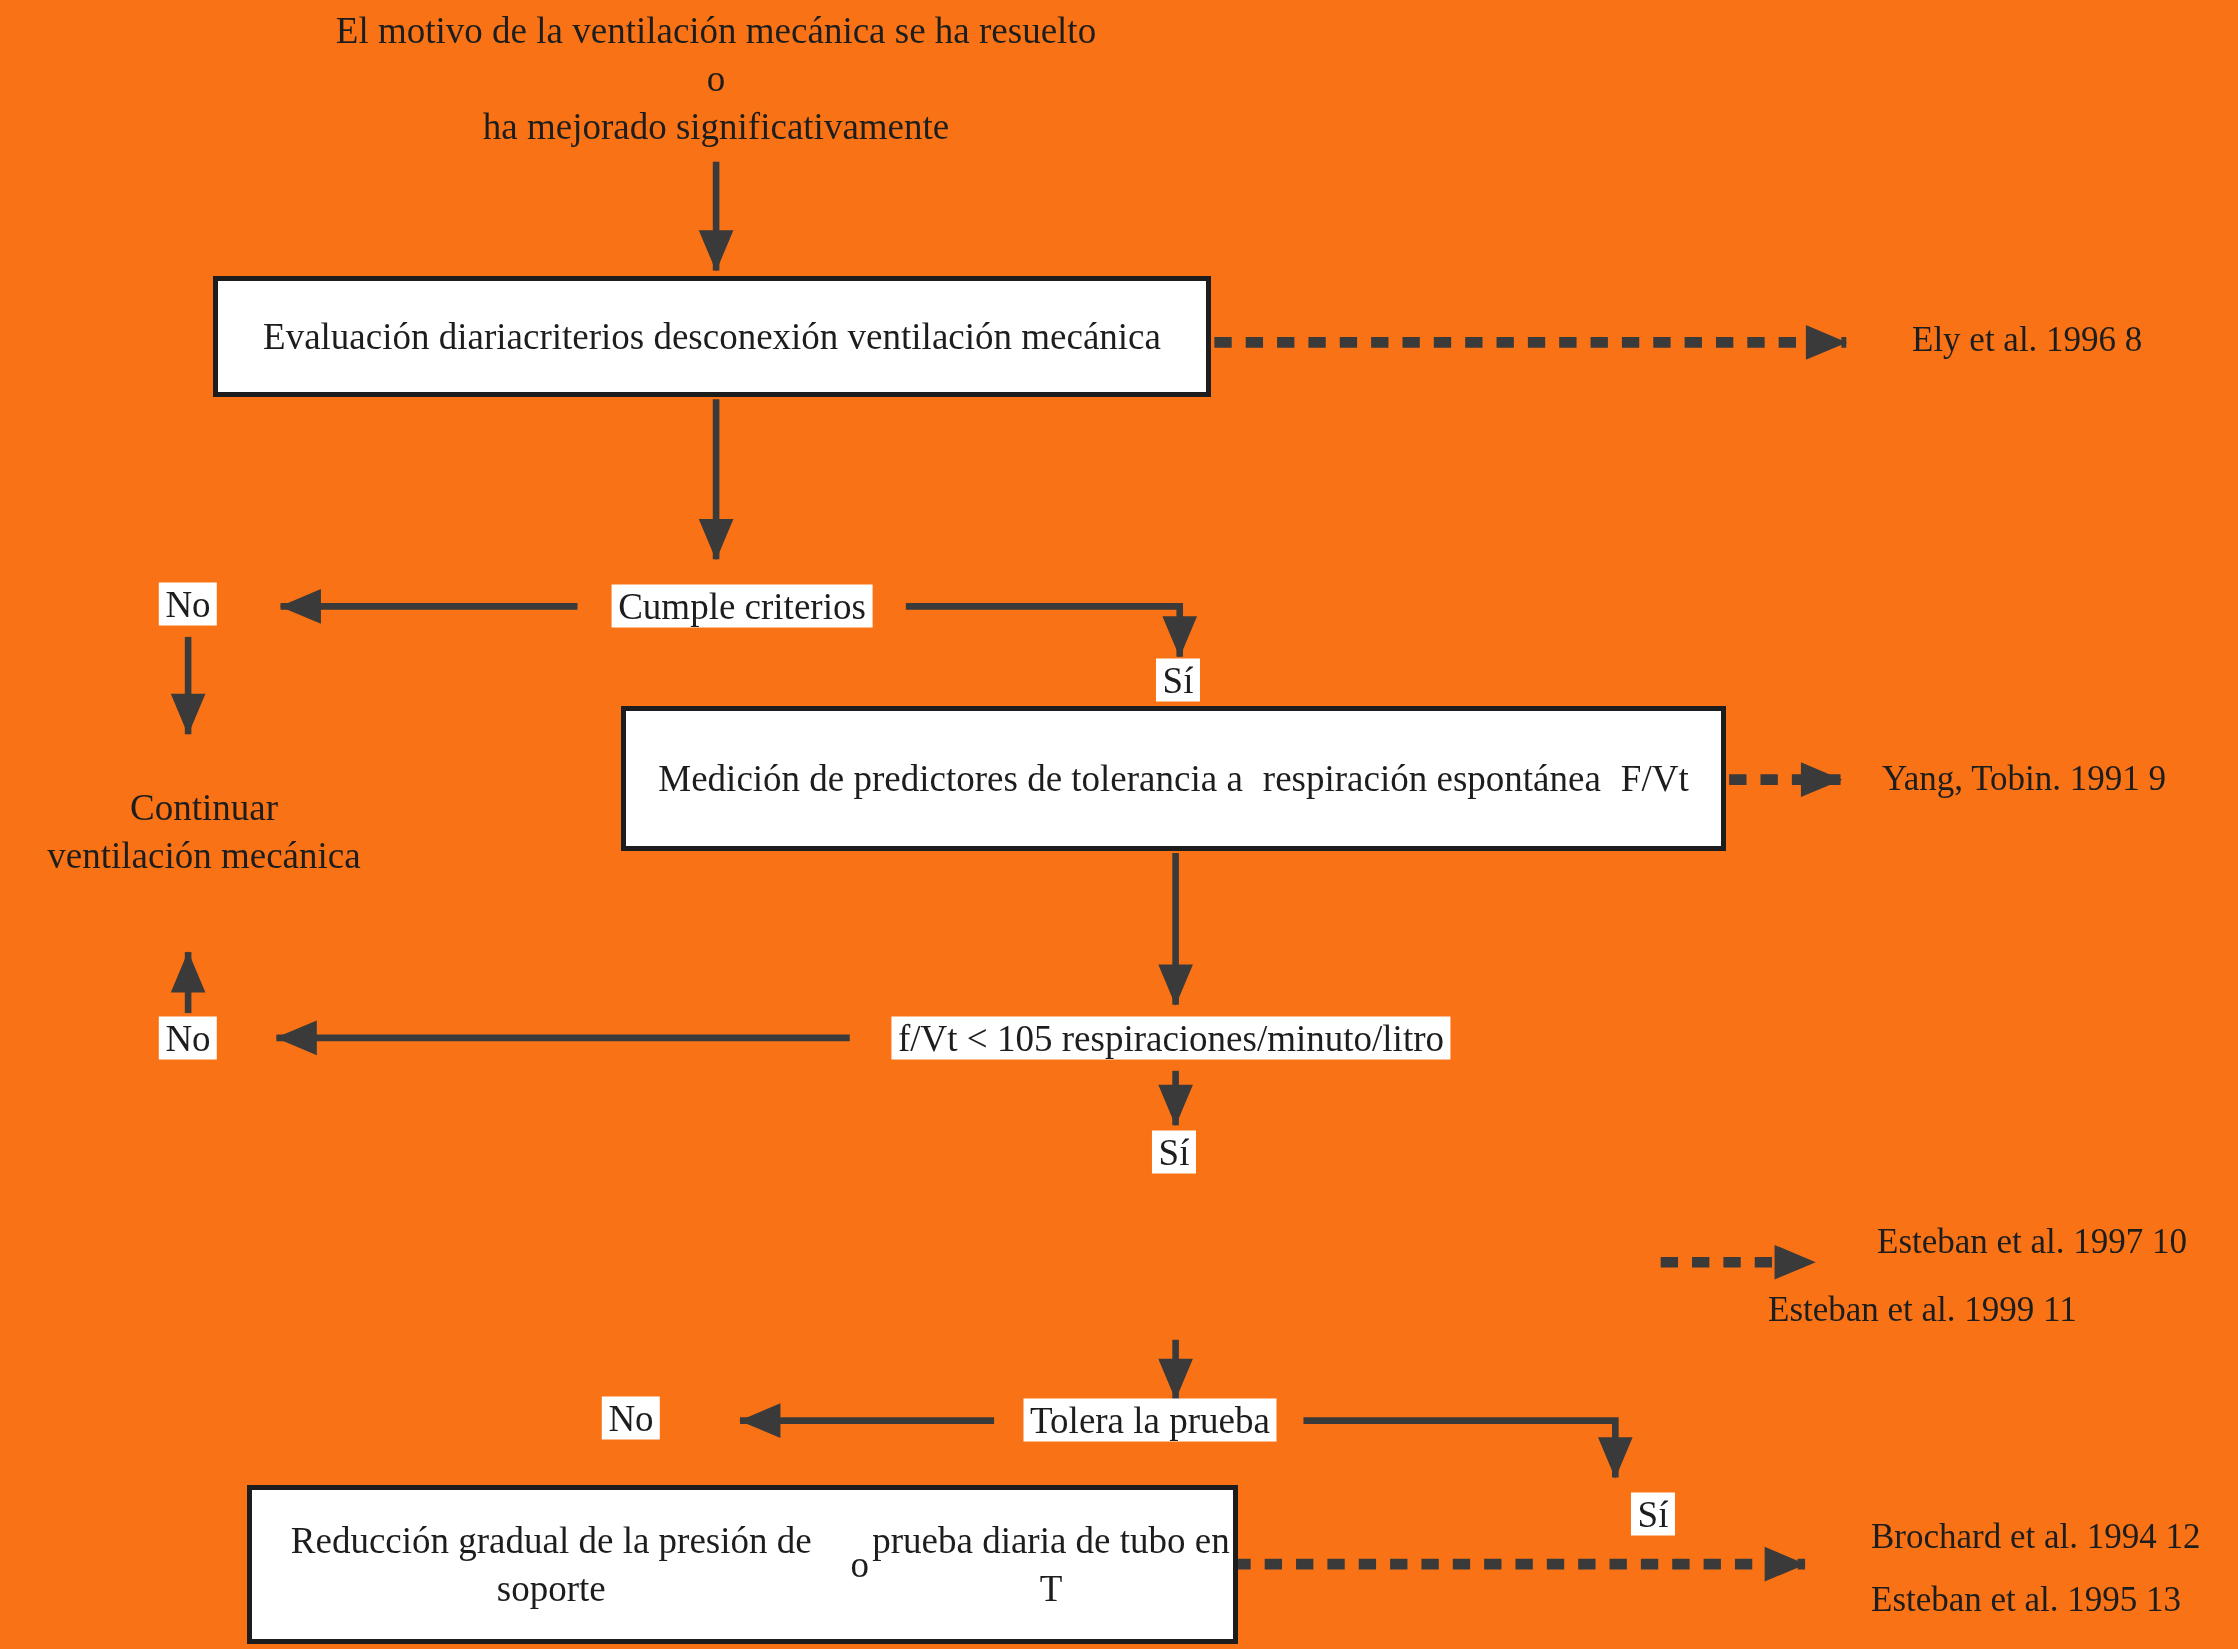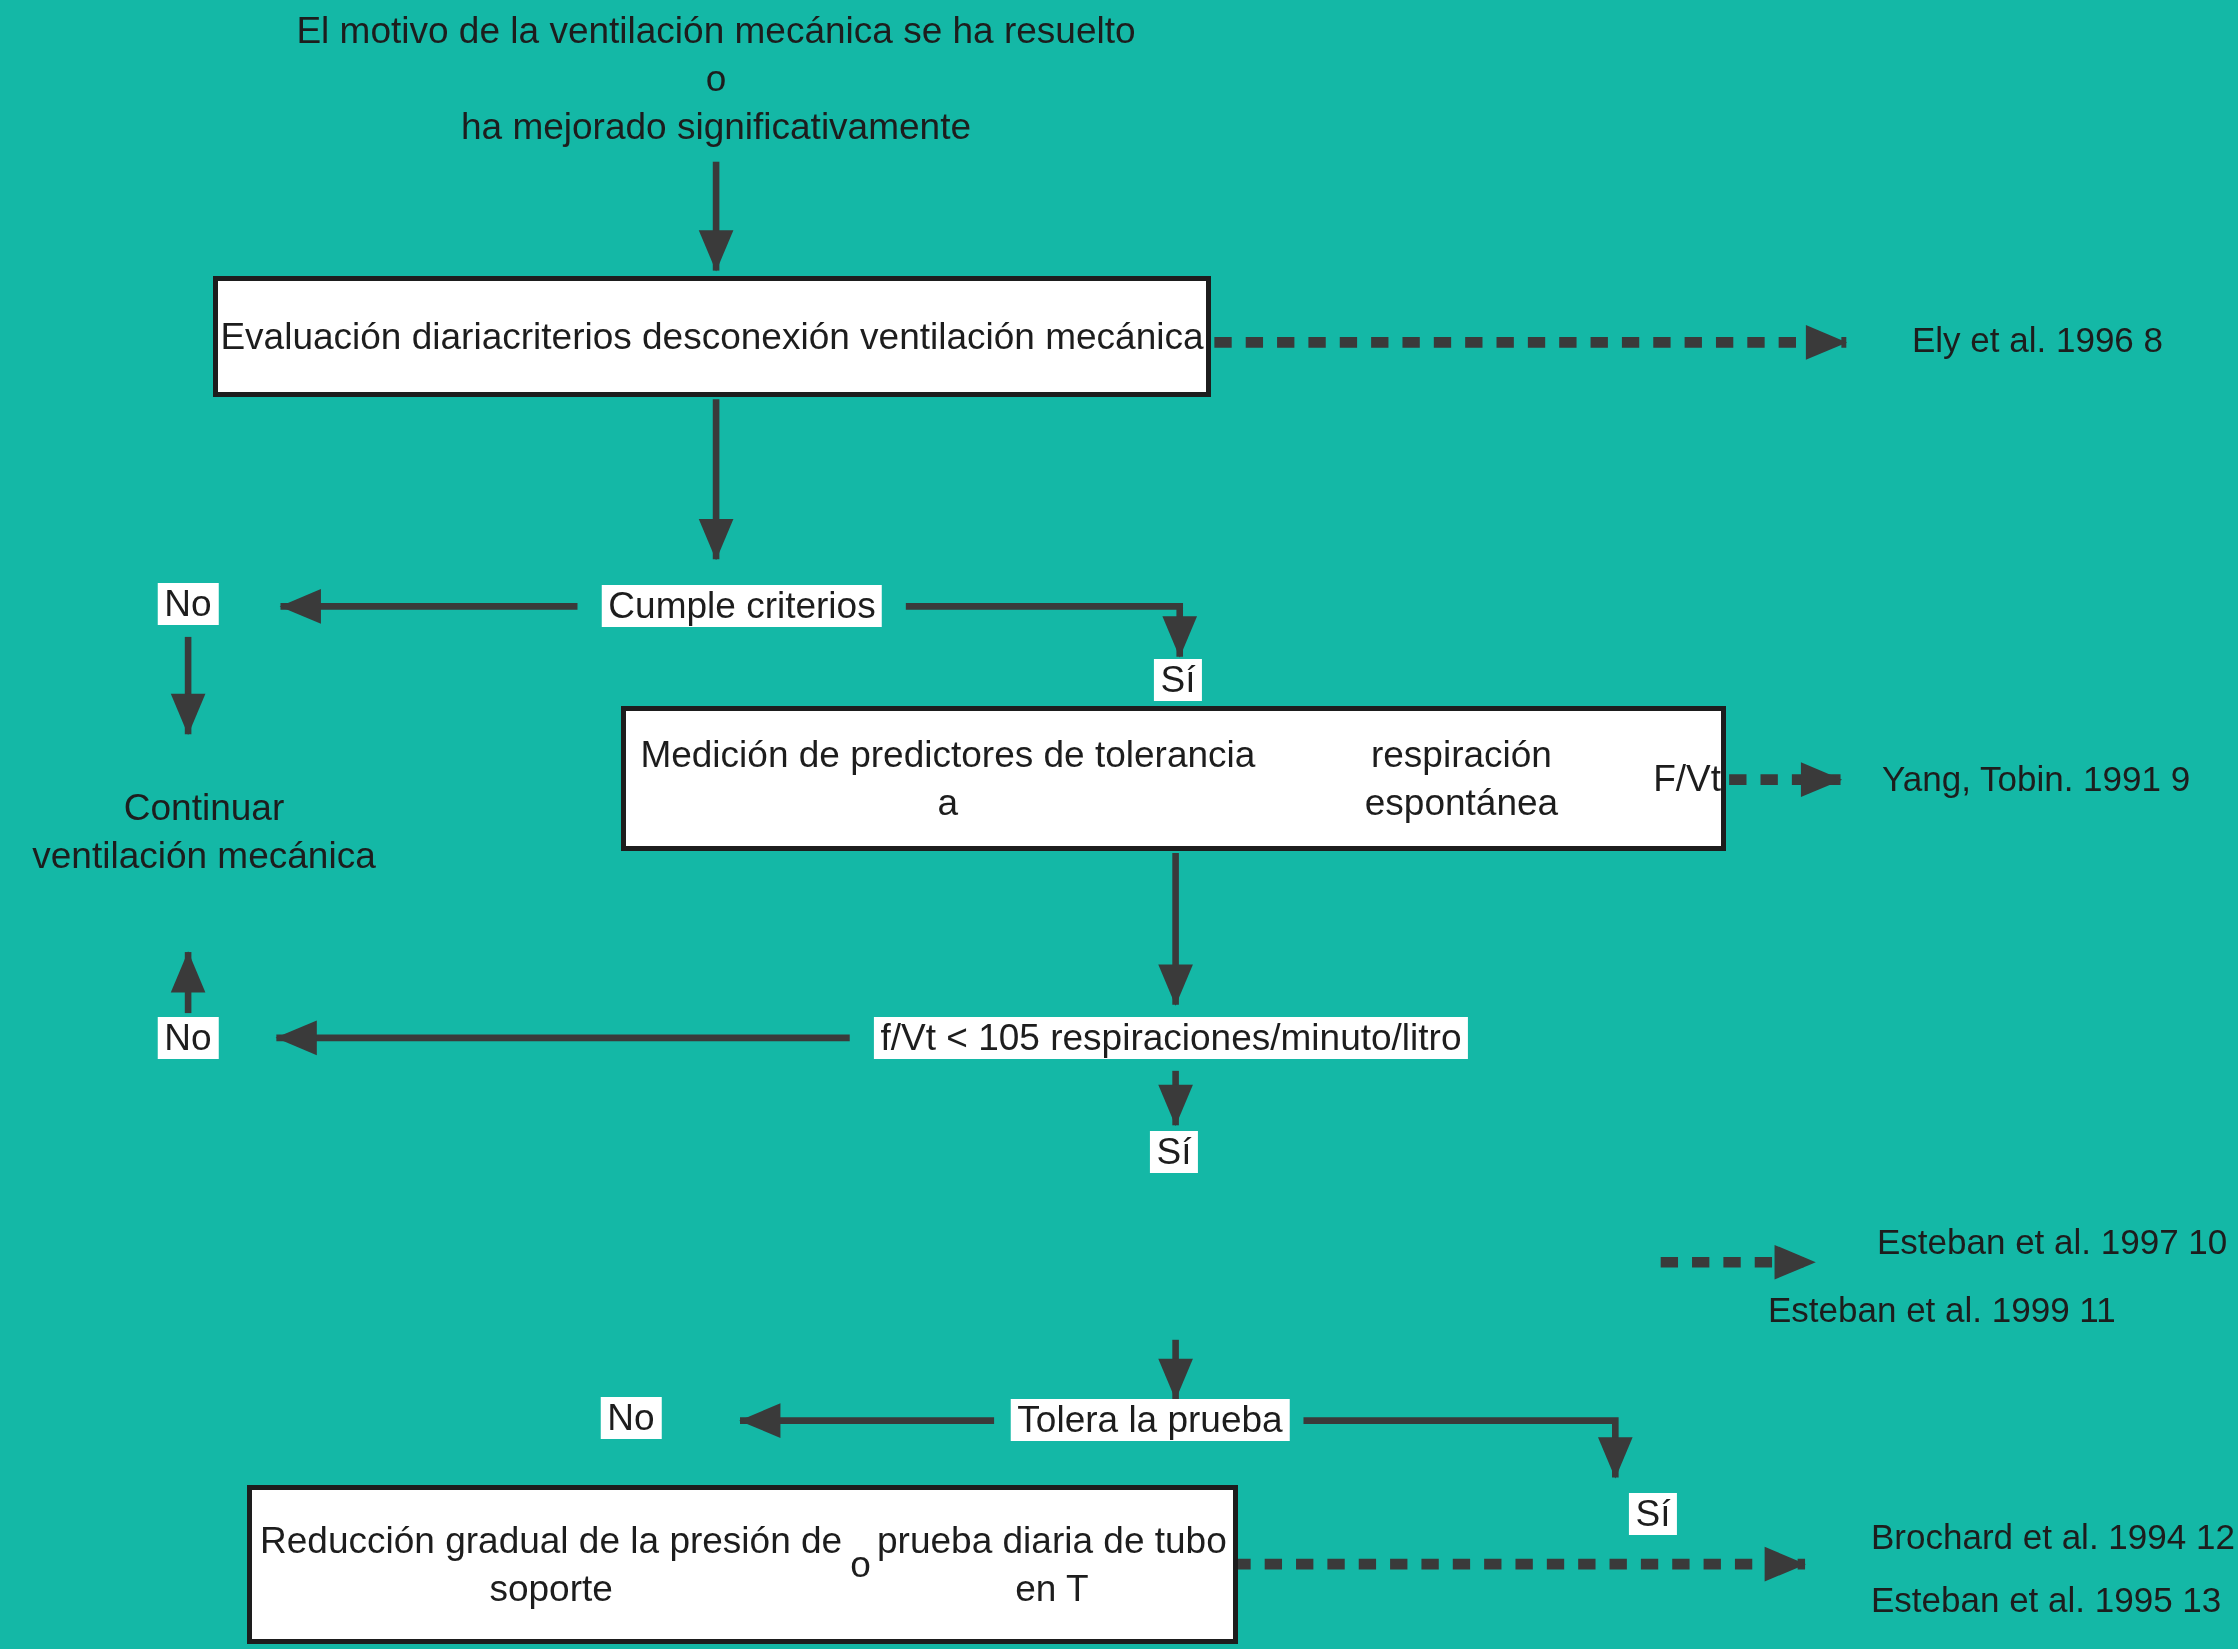--- a/index.html
+++ b/index.html
@@ -1,20 +1,20 @@
 <!DOCTYPE html>
 <html style="font-size:13px"><head>
 <meta charset="utf-8">
 <style>
   html,body{margin:0;padding:0;background:#ffffff;}
   #canvas{
     position:relative;
     width:2239px;height:1650px;
-    background:#14b8a6;
-    font-family:Liberation Sans, sans-serif;
+    background:#f97316;
+    font-family:Liberation Serif, serif;
     color:#1d1d1d;
     overflow:hidden;
   }
   #wires{position:absolute;left:0;top:0;width:2239px;height:1650px;}
   .box{
     position:absolute;
     box-sizing:border-box;
     border:5px solid #1d1d1d;
     background:#ffffff;
     display:flex;flex-direction:row;justify-content:center;align-items:center;
@@ -93,21 +93,21 @@
 
   <div class="lbl" style="left:742px;top:606px;">Cumple criterios</div>
   <div class="lbl" style="left:188px;top:604px;">No</div>
   <div class="lbl" style="left:1178px;top:680px;">Sí</div>
 
   <div class="txtblock" style="left:12px;top:784px;width:384px;">
     <div>Continuar</div>
     <div>ventilación mecánica</div>
   </div>
 
-  <div class="box" style="left:621px;top:706px;width:1105px;height:145px;">
+  <div class="box" style="left:621px;top:706px;width:1105px;height:145px;gap:20px;">
     <div>Medición de predictores de tolerancia a</div>
     <div>respiración espontánea</div>
     <div>F/Vt</div>
   </div>
   <div class="ref" style="left:1882px;top:779px;">Yang, Tobin. 1991 9</div>
 
   <div class="lbl" style="left:188px;top:1038px;">No</div>
   <div class="lbl" style="left:1171px;top:1038px;">f/Vt &lt; 105 respiraciones/minuto/litro</div>
   <div class="lbl" style="left:1174px;top:1152px;">Sí</div>
 

